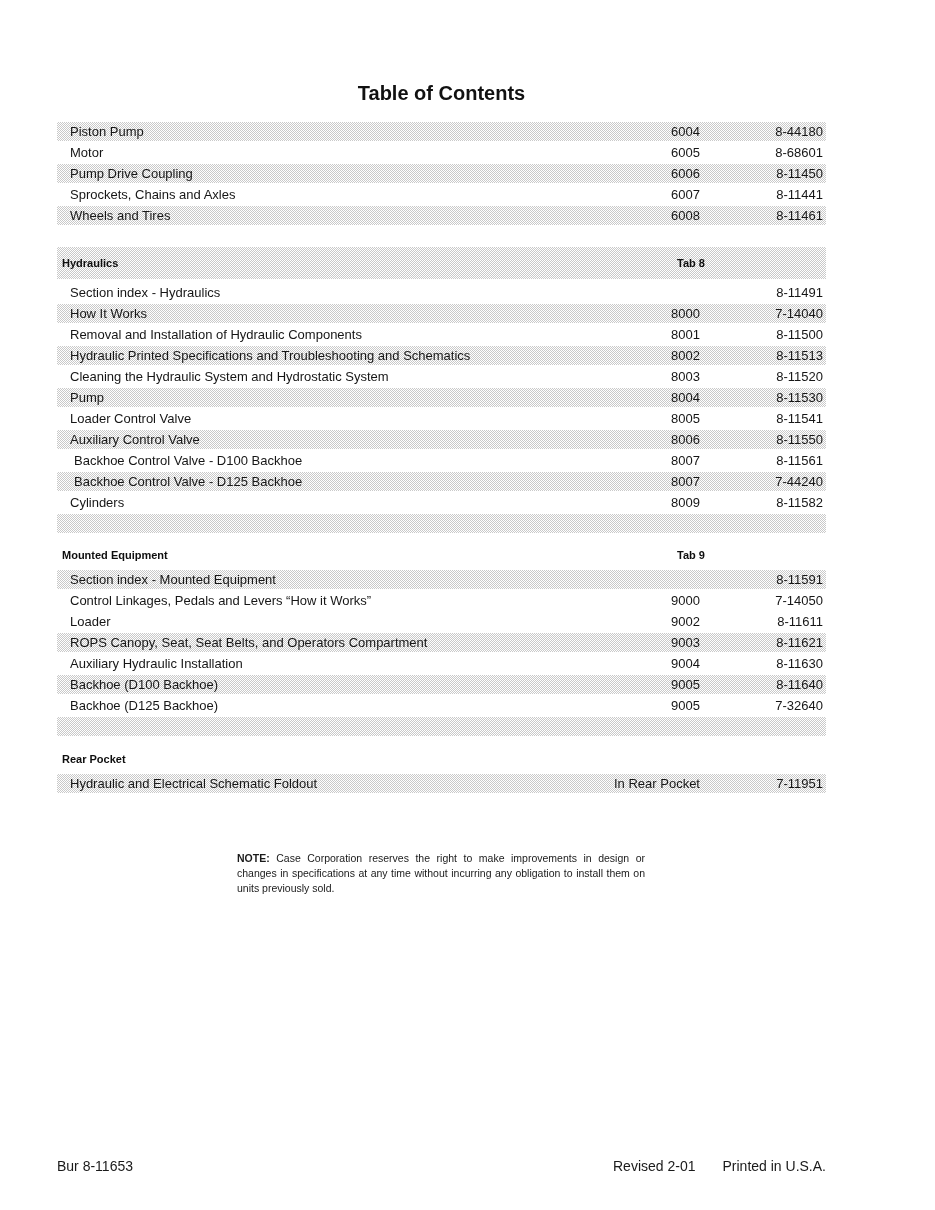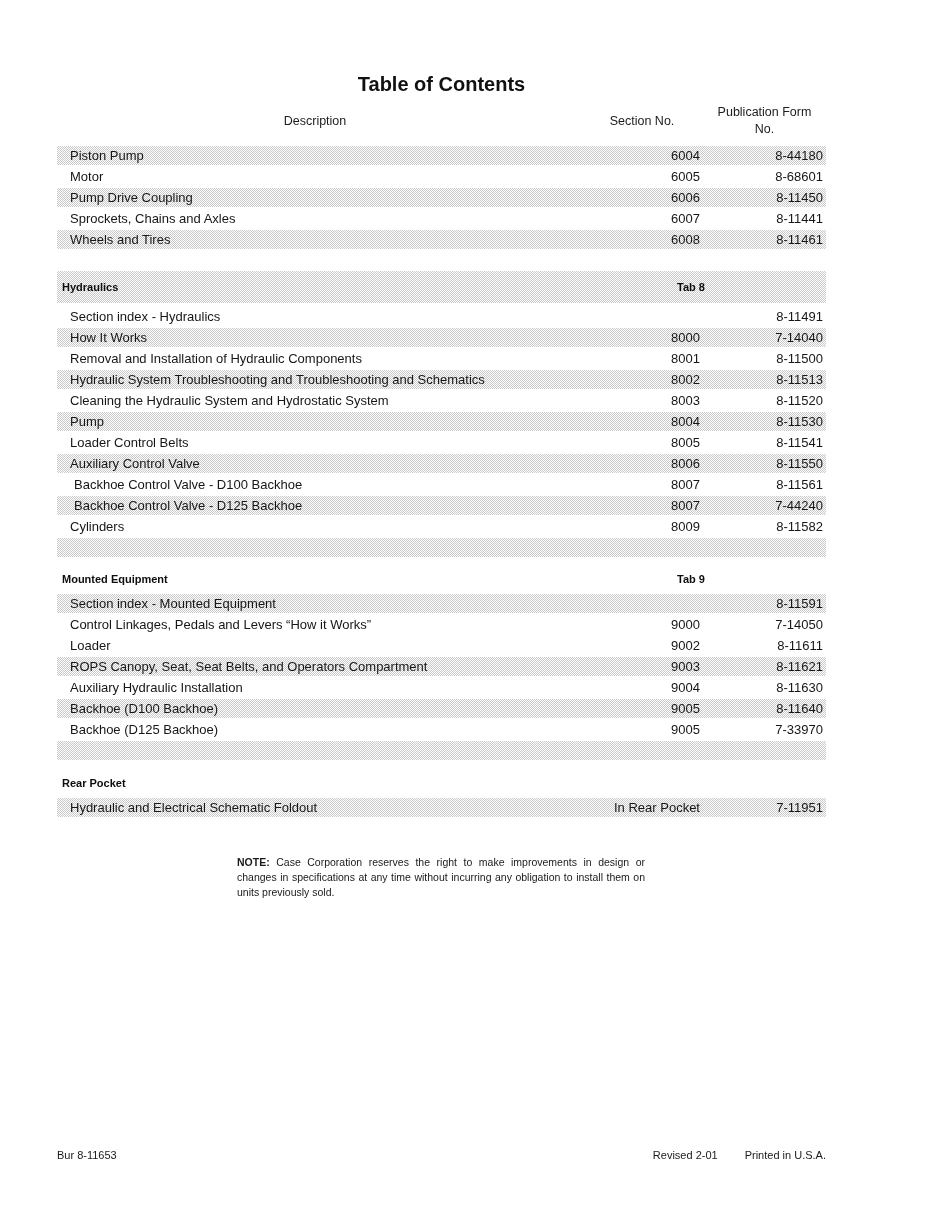--- a/index.html
+++ b/index.html
@@ -8,21 +8,21 @@
     background: #ffffff;
     font-family: "Liberation Sans", "DejaVu Sans", sans-serif;
     color: #161616;
     position: relative;
     overflow: hidden;
   }
   .page { position: relative; width: 935px; height: 1210px; }
   .content { margin-left: 57px; width: 769px; }
 
   .title {
-    margin: 8px; padding-top: 64px;
+    margin: 17px; padding-top: 64px;
     font-size: 20px; line-height: 24px; font-weight: bold;
     text-align: center; color: #111;
   }
 
   .colhead { position: relative; height: 36px; margin-top: 8px; font-size: 12.5px; color: #1c1c1c; }
   .ch-desc { position: absolute; left: 0;   top: 10px; width: 516px; text-align: center; }
   .ch-sec  { position: absolute; left: 525px; top: 10px; width: 120px; text-align: center; }
   .ch-pub  { position: absolute; left: 645px; top: 0; width: 125px; text-align: center;
              white-space: pre-line; line-height: 17px; }
 
@@ -51,46 +51,40 @@
     display: flex; height: 19px; line-height: 19px;
     margin-bottom: 2px; font-size: 13px; white-space: nowrap;
   }
   .row .c-desc { flex: 1 1 auto; padding-left: 13px; overflow: hidden; }
   .row.indent .c-desc { padding-left: 17px; }
   .row .c-sec { width: 100px; text-align: right; flex: 0 0 auto; }
   .row .c-pub { width: 126px; text-align: right; padding-right: 3px; flex: 0 0 auto; box-sizing: border-box; }
   .row.spacer { height: 19px; }
 
   .note {
-    margin-top: 38px; margin-left: 180px; width: 408px;
+    margin-top: 58px; margin-left: 180px; width: 408px;
     font-size: 10.5px; line-height: 15px; text-align: justify; color: #1a1a1a;
   }
   .note-label { font-weight: bold; }
 
   .footer {
     position: absolute; left: 57px; top: 1141px; width: 769px;
     display: flex; justify-content: space-between;
-    font-size: 11px; color: #1a1a1a;
+    font-size: 14px; color: #1a1a1a;
   }
   .footer-right { display: flex; gap: 27px; }
 </style>
 </head>
 <body>
 
 <div class="page">
   <div class="content">
 
     <h1 class="title">Table of Contents</h1>
 
-    <div class="colhead">
-      <span class="ch-desc">Description</span>
-      <span class="ch-sec">Section No.</span>
-      <span class="ch-pub">Publication Form
-No.</span>
-    </div>
 
     <div class="table">
         <div class="section s0">
           <div class="row shaded">
             <span class="c-desc">Piston Pump</span>
             <span class="c-sec">6004</span>
             <span class="c-pub">8-44180</span>
           </div>
           <div class="row">
             <span class="c-desc">Motor</span>
@@ -127,36 +121,36 @@
             <span class="c-desc">How It Works</span>
             <span class="c-sec">8000</span>
             <span class="c-pub">7-14040</span>
           </div>
           <div class="row">
             <span class="c-desc">Removal and Installation of Hydraulic Components</span>
             <span class="c-sec">8001</span>
             <span class="c-pub">8-11500</span>
           </div>
           <div class="row shaded">
-            <span class="c-desc">Hydraulic System Troubleshooting and Troubleshooting and Schematics</span>
+            <span class="c-desc">Hydraulic Printed Specifications and Troubleshooting and Schematics</span>
             <span class="c-sec">8002</span>
             <span class="c-pub">8-11513</span>
           </div>
           <div class="row">
             <span class="c-desc">Cleaning the Hydraulic System and Hydrostatic System</span>
             <span class="c-sec">8003</span>
             <span class="c-pub">8-11520</span>
           </div>
           <div class="row shaded">
             <span class="c-desc">Pump</span>
             <span class="c-sec">8004</span>
             <span class="c-pub">8-11530</span>
           </div>
           <div class="row">
-            <span class="c-desc">Loader Control Belts</span>
+            <span class="c-desc">Loader Control Valve</span>
             <span class="c-sec">8005</span>
             <span class="c-pub">8-11541</span>
           </div>
           <div class="row shaded">
             <span class="c-desc">Auxiliary Control Valve</span>
             <span class="c-sec">8006</span>
             <span class="c-pub">8-11550</span>
           </div>
           <div class="row indent">
             <span class="c-desc">Backhoe Control Valve - D100 Backhoe</span>
@@ -210,21 +204,21 @@
             <span class="c-pub">8-11630</span>
           </div>
           <div class="row shaded">
             <span class="c-desc">Backhoe (D100 Backhoe)</span>
             <span class="c-sec">9005</span>
             <span class="c-pub">8-11640</span>
           </div>
           <div class="row">
             <span class="c-desc">Backhoe (D125 Backhoe)</span>
             <span class="c-sec">9005</span>
-            <span class="c-pub">7-33970</span>
+            <span class="c-pub">7-32640</span>
           </div>
           <div class="row shaded spacer">
             <span class="c-desc"></span>
             <span class="c-sec"></span>
             <span class="c-pub"></span>
           </div>
         </div>
         <div class="section s3">
           <div class="section-header plain">
             <span class="sh-title">Rear Pocket</span>

